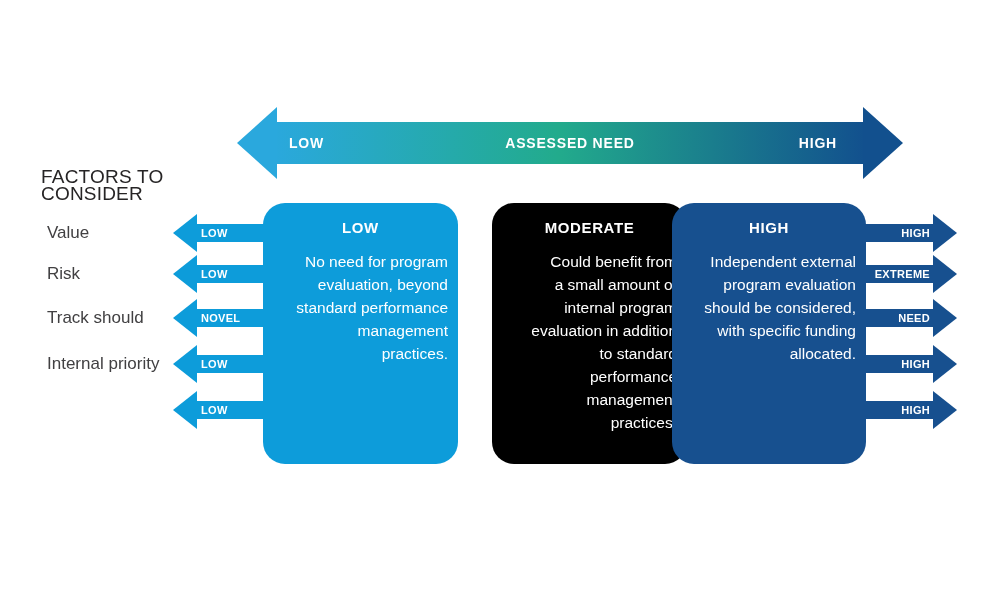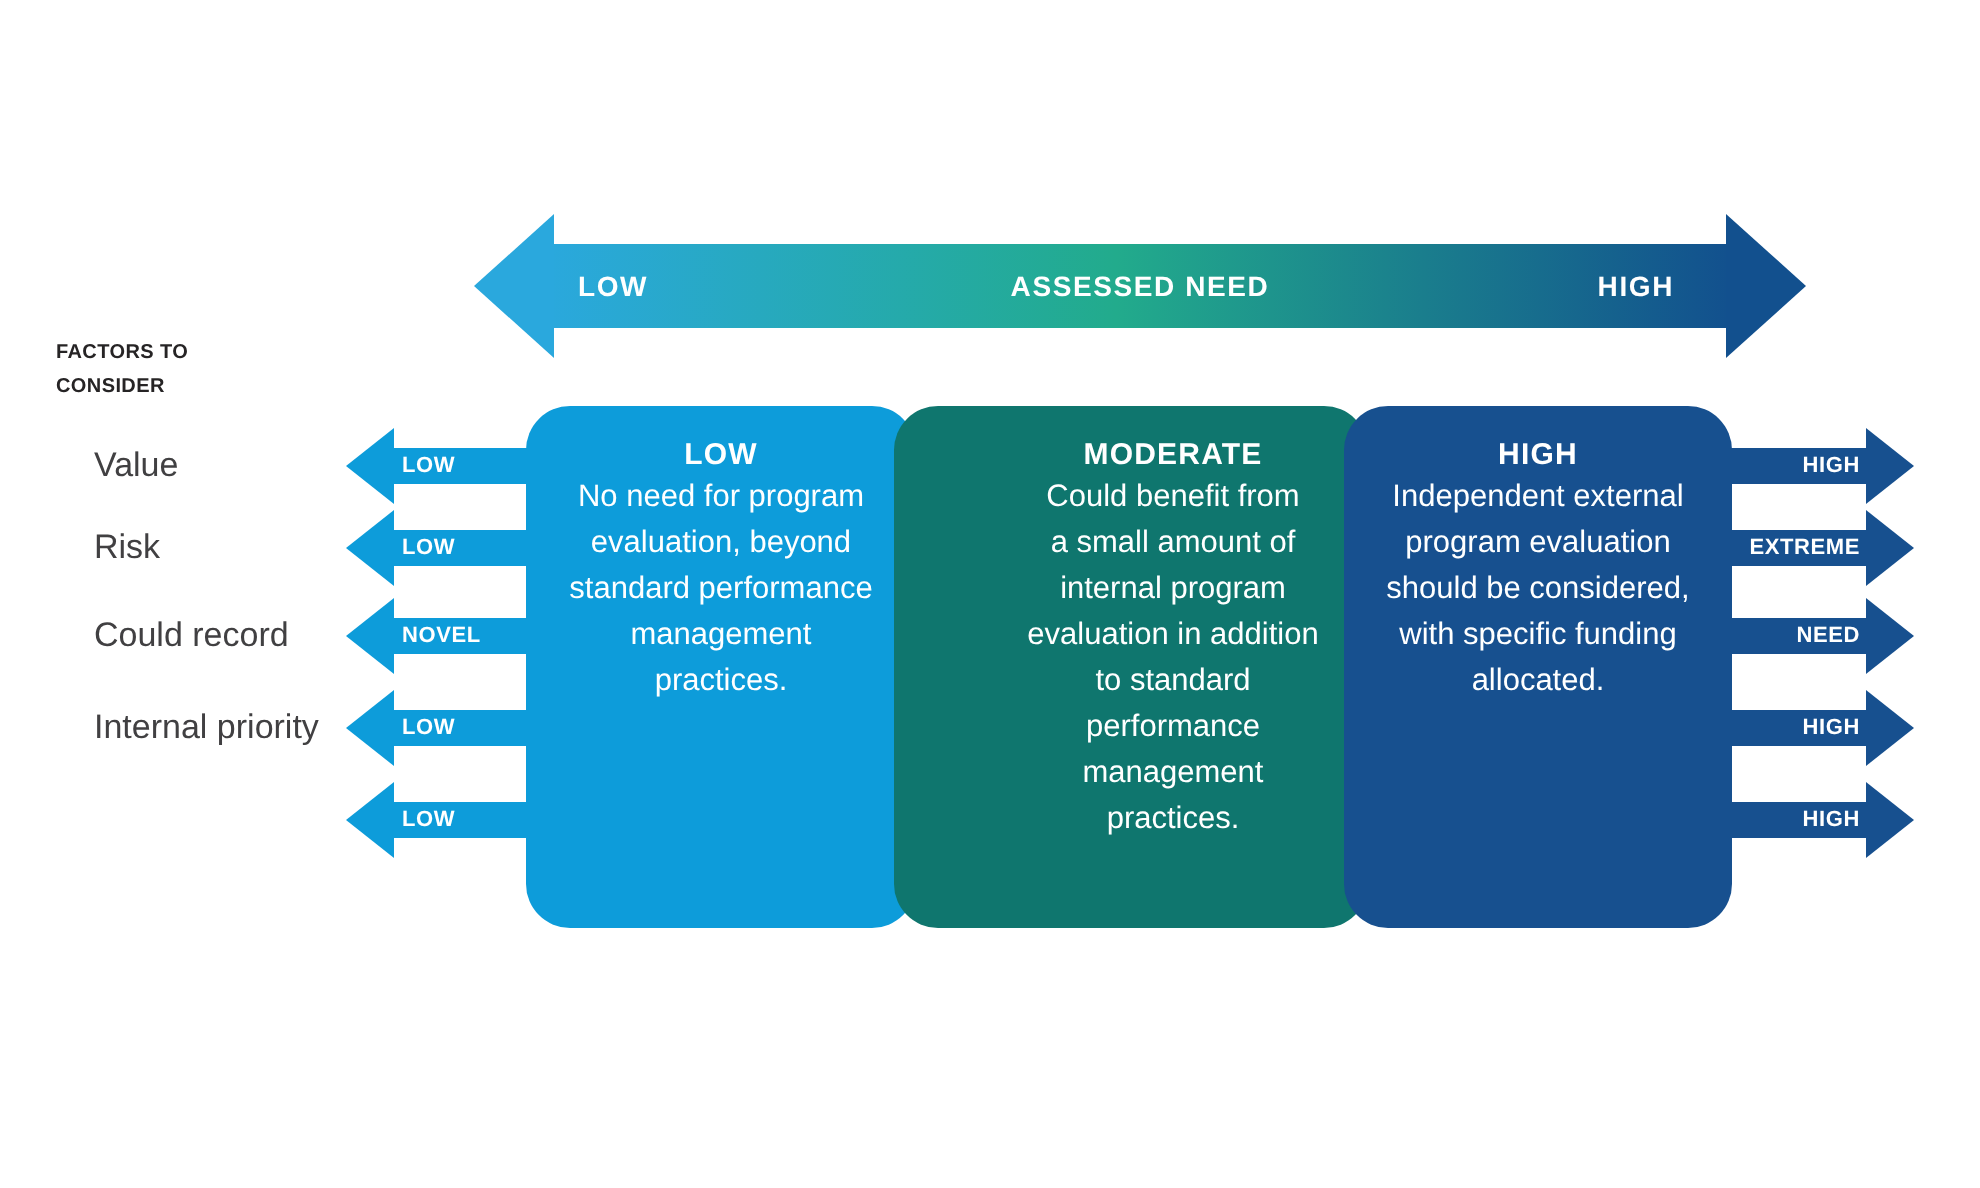--- a/index.html
+++ b/index.html
@@ -16,22 +16,22 @@
     background:#12508E; clip-path:polygon(0 0, 100% 50%, 0 100%); }
   .ta-shaft { position:absolute; left:37px; right:37px; top:15px; height:42px;
     background:linear-gradient(90deg, #2AA8DD 0%, #22AB8C 48%, #12508E 100%); }
   .ta-label { position:absolute; top:50%; transform:translateY(-50%);
     color:#ffffff; font-weight:bold; font-size:14px; letter-spacing:0.8px; }
   .ta-low { left:52px; }
   .ta-center { left:50%; transform:translate(-50%,-50%); }
   .ta-high { right:66px; }
 
   
-  .factors-title { position:absolute; left:28px; top:168px; width:130px;
-    font-size:10px; font-weight:bold; color:#262425; line-height:17px;
+  .factors-title { position:absolute; left:41px; top:168px; width:130px;
+    font-size:19px; font-weight:normal; color:#262425; line-height:17px;
     letter-spacing:0.2px; white-space:pre-line; }
   .factor-label { position:absolute; left:47px; height:24px; line-height:24px;
     font-size:17px; color:#414042; white-space:nowrap; }
   .fl-1 { top:221px;text-align:center; } .fl-2 { top:262px;text-align:right; } .fl-3 { top:306px; }
   .fl-4 { top:352px; } .fl-5 { top:398px; }
 
   
   .arrow-l { position:absolute; left:173px; width:107px; height:38px; z-index:1; }
   .arrow-r { position:absolute; left:850px; width:107px; height:38px; z-index:1; }
   .ar-row-1 { top:214px; } .ar-row-2 { top:255px; } .ar-row-3 { top:299px; }
@@ -45,46 +45,46 @@
     box-sizing:border-box; background:#17508F; color:#fff; font-size:11px;
     font-weight:bold; line-height:18px; padding-right:4px; text-align:right;
     letter-spacing:0.3px; }
   .ar-head { position:absolute; left:83px; top:0; width:24px; height:38px;
     background:#17508F; clip-path:polygon(0 0, 100% 50%, 0 100%); }
 
   
   .box { position:absolute; top:203px; width:195px; height:261px;
     border-radius:22px; z-index:2; color:#ffffff; text-align:center; }
   .box-low { left:263px; background:#0D9CDA; }
-  .box-moderate { left:447px; background:#0f766e;padding-left:42px; }
+  .box-moderate { left:492px; background:#000000; }
   .box-high { left:672px; width:194px; background:#17508F; }
   .box-header { margin-top:16px; font-size:15px; font-weight:bold;
     letter-spacing:0.6px; line-height:18px; }
-  .box-body { padding:0 10px; font-size:15.5px;
-    line-height:23px; white-space:pre-line; }
+  .box-body { margin-top:13px; padding:0 10px; font-size:15.5px;
+    line-height:23px; white-space:pre-line;text-align:right; }
 </style>
 </head>
 <body>
 
 <div class="canvas">
 
   <div class="top-arrow">
     <div class="ta-shaft"></div>
     <div class="ta-head-l"></div>
     <div class="ta-head-r"></div>
     <div class="ta-label ta-low">LOW</div>
     <div class="ta-label ta-center">ASSESSED NEED</div>
     <div class="ta-label ta-high">HIGH</div>
   </div>
 
   <div class="factors-title">FACTORS TO
 CONSIDER</div>
   <div class="factor-label fl-1">Value</div>
   <div class="factor-label fl-2">Risk</div>
-  <div class="factor-label fl-3">Could record</div>
+  <div class="factor-label fl-3">Track should</div>
   <div class="factor-label fl-4">Internal priority</div>
 
   <div class="arrow-l ar-row-1">
     <div class="al-shaft">LOW</div>
     <div class="al-head"></div>
   </div>
   <div class="arrow-l ar-row-2">
     <div class="al-shaft">LOW</div>
     <div class="al-head"></div>
   </div>

